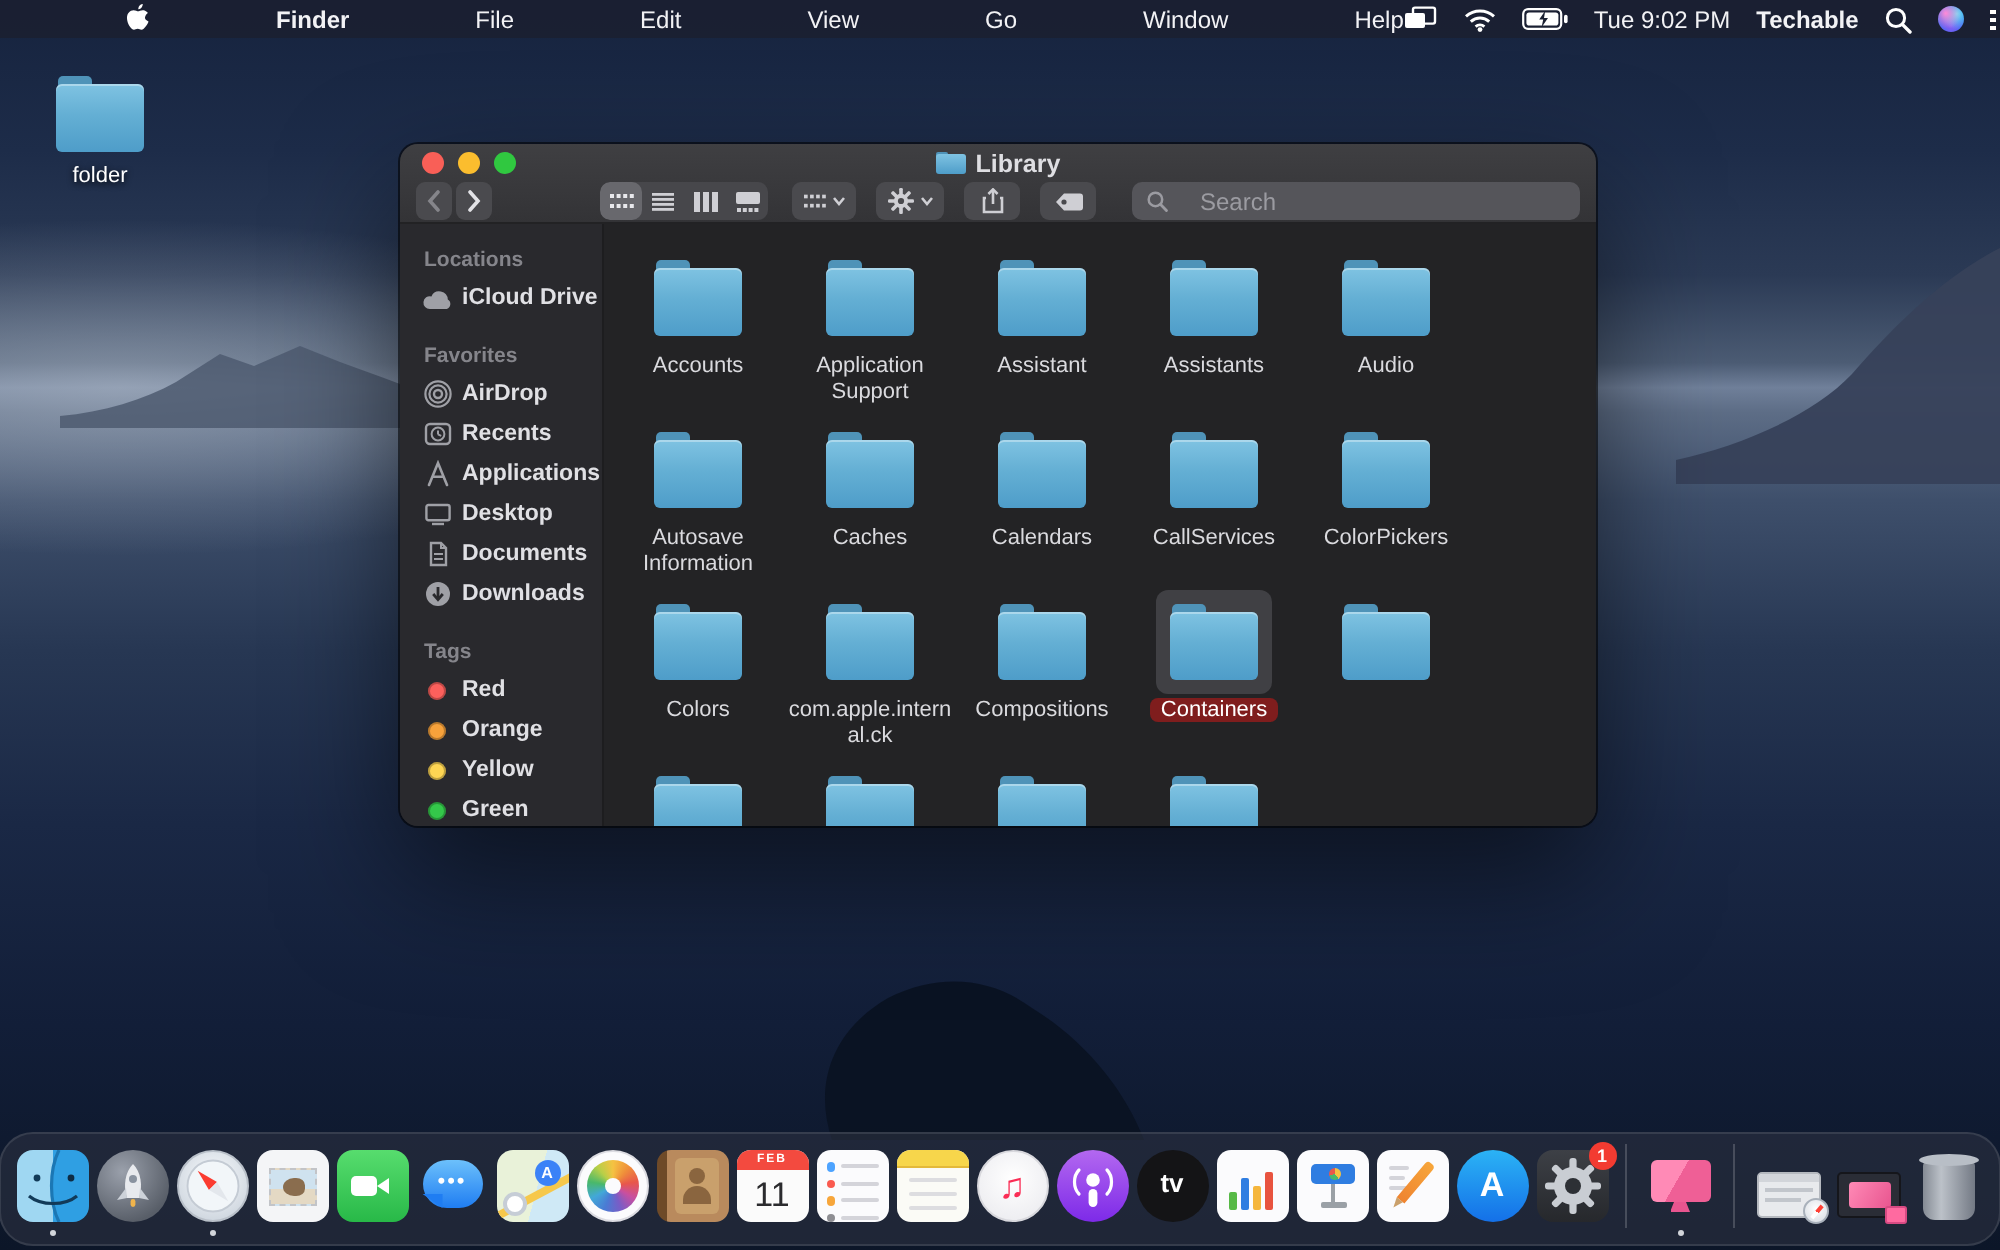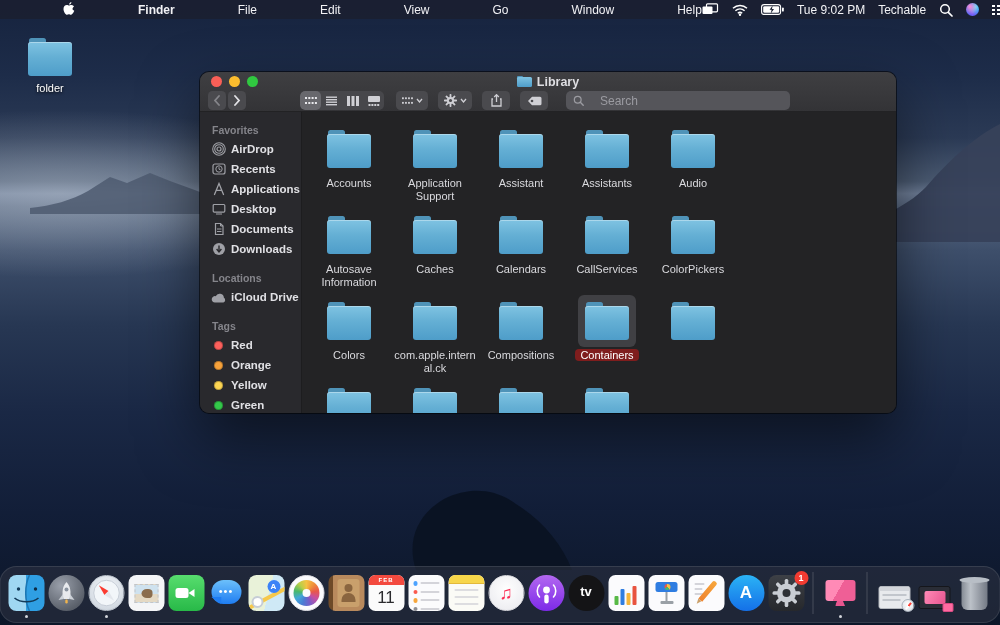--- a/index.html
+++ b/index.html
@@ -30,38 +30,38 @@
   .mi-bold { font-weight:700; }
   .mb-right { margin-left:auto; display:flex; align-items:center; gap:13px; padding-right:12px; }
   .mb-right svg { display:block; }
   .siri-orb { width:13px; height:13px; border-radius:50%;
     background:
       radial-gradient(circle at 30% 28%, #ff8ad8, rgba(255,138,216,0) 60%),
       radial-gradient(circle at 72% 30%, #6ee7f5, rgba(110,231,245,0) 60%),
       radial-gradient(circle at 50% 78%, #8a5df5, rgba(138,93,245,0) 65%),
       #2a6cf0; }
   .mb-clock, .mb-user { white-space:nowrap; }
-  .mb-user { font-weight:400; }
+  .mb-user { font-weight:700; }
 
   
   .folder { position:relative; width:44px; height:38px; }
   .folder .ftab { position:absolute; left:1px; top:0; width:17px; height:9px;
     background:#4f93b8; border-radius:2.5px 2.5px 0 0; }
   .folder .fbody { position:absolute; left:0; top:4px; width:44px; height:34px;
     background:linear-gradient(180deg,#7fc3e2 0%,#64afd4 45%,#4e9dc9 100%);
     border-radius:3px; box-shadow:inset 0 1px 0 rgba(255,255,255,.35); }
 
   
   .desk-item { position:absolute; left:14px; top:38px; width:72px; text-align:center; }
   .desk-item .folder { margin:0 auto; }
   .desk-label { margin-top:6px; font-size:11px; color:#fff; text-shadow:0 1px 3px rgba(0,0,0,.9); }
 
   
   .window {
-    position:absolute; left:200px; top:72px; width:696px; height:341px;
+    position:absolute; left:200px; top:72px; width:598px; height:341px;
     border-radius:9px; overflow:hidden;
     background:#232325;
     box-shadow:0 25px 60px rgba(0,0,0,.55), 0 0 0 1px rgba(0,0,0,.55);
   }
   .win-header { position:absolute; left:0; top:0; right:0; height:40px;
     background:linear-gradient(180deg,#3f3f42 0%,#38383b 60%,#333336 100%);
     border-bottom:1px solid #222224; }
   .traffic { position:absolute; left:11px; top:4px; display:flex; gap:7px; }
   .tl { width:11px; height:11px; border-radius:50%; }
   .tl-close { background:#f95f57; } .tl-min { background:#fbbd2e; } .tl-zoom { background:#30c840; }
@@ -445,20 +445,32 @@
       <svg width="11" height="11" viewBox="0 0 14 14">
           <circle cx="6" cy="6" r="4.3" fill="none" stroke="#9b9ba1" stroke-width="1.6"></circle>
           <line x1="9.3" y1="9.3" x2="13" y2="13" stroke="#9b9ba1" stroke-width="1.8" stroke-linecap="round"></line>
         </svg>
       <input type="text" placeholder="Search" style="">
     </div>
   </div>
 
   <aside class="sidebar">
     <div class="sect">
+      <div class="sect-title">Locations</div>
+      <div class="sitem">
+        <span class="sicon">
+            <svg width="15" height="11" viewBox="0 0 15 11">
+              <path d="M4 10.5 A3.2 3.2 0 1 1 4.7 4.2 A4.3 4.3 0 0 1 12.9 5.8 A2.6 2.6 0 0 1 12.4 10.5 Z" fill="#9fa0a6"></path>
+            </svg>
+          </span>
+        <span class="slabel">iCloud Drive</span>
+      </div>
+    </div>
+
+    <div class="sect">
       <div class="sect-title">Favorites</div>
       <div class="sitem">
         <span class="sicon">
             <svg width="14" height="14" viewBox="0 0 14 14">
               <circle cx="7" cy="7" r="2" fill="none" stroke="#9fa0a6" stroke-width="1.2"></circle>
               <circle cx="7" cy="7" r="4.3" fill="none" stroke="#9fa0a6" stroke-width="1.1"></circle>
               <circle cx="7" cy="7" r="6.3" fill="none" stroke="#9fa0a6" stroke-width="1.1"></circle>
             </svg>
           </span>
         <span class="slabel">AirDrop</span>
@@ -504,32 +516,20 @@
       </div>
       <div class="sitem">
         <span class="sicon">
             <svg width="14" height="14" viewBox="0 0 14 14">
               <circle cx="7" cy="7" r="6" fill="#9fa0a6"></circle>
               <line x1="7" y1="3.5" x2="7" y2="9" stroke="#29292d" stroke-width="1.4"></line>
               <path d="M4.6 7 L7 9.8 L9.4 7" fill="none" stroke="#29292d" stroke-width="1.4"></path>
             </svg>
           </span>
         <span class="slabel">Downloads</span>
-      </div>
-    </div>
-
-    <div class="sect">
-      <div class="sect-title">Locations</div>
-      <div class="sitem">
-        <span class="sicon">
-            <svg width="15" height="11" viewBox="0 0 15 11">
-              <path d="M4 10.5 A3.2 3.2 0 1 1 4.7 4.2 A4.3 4.3 0 0 1 12.9 5.8 A2.6 2.6 0 0 1 12.4 10.5 Z" fill="#9fa0a6"></path>
-            </svg>
-          </span>
-        <span class="slabel">iCloud Drive</span>
       </div>
     </div>
 
     <div class="sect">
       <div class="sect-title">Tags</div>
       <div class="sitem">
         <span class="sicon">
             <span class="tagdot tag-red"></span>
           </span>
         <span class="slabel">Red</span>

